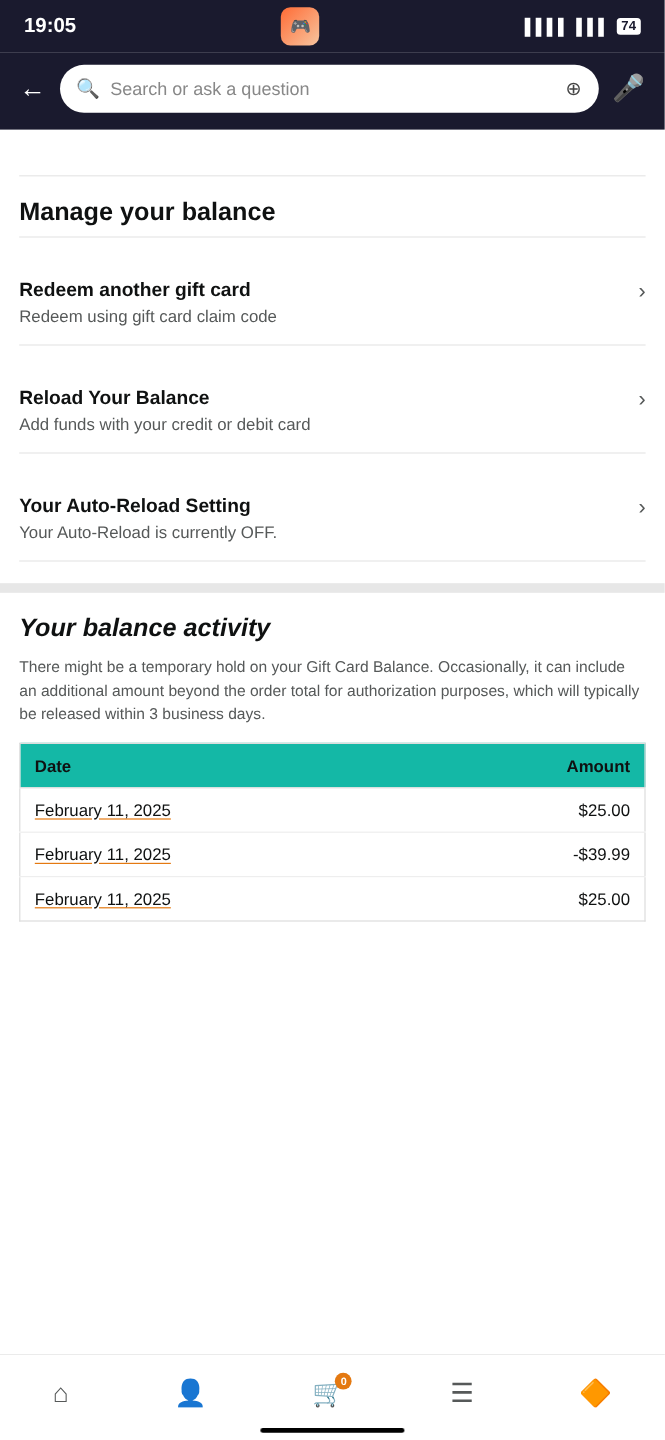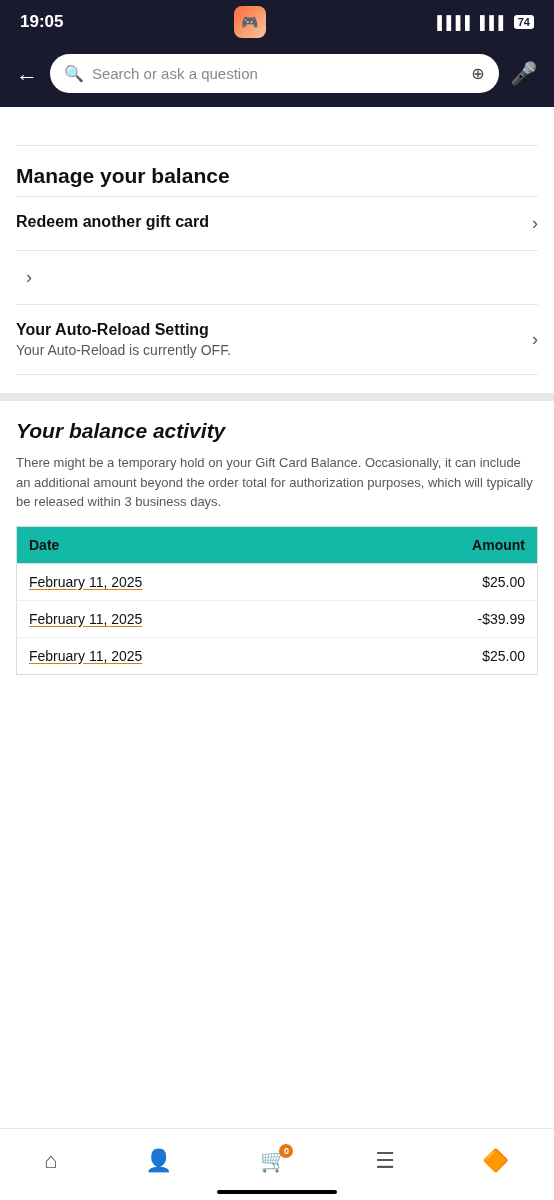--- a/index.html
+++ b/index.html
@@ -133,20 +133,21 @@
       justify-content: space-between;
       padding: 16px 0;
       border-top: 1px solid #e7e7e7;
       cursor: pointer;
     }
     .menu-item:last-child {
       border-bottom: 1px solid #e7e7e7;
     }
     .menu-item-text {
       flex: 1;
+      margin-top: 20px;
     }
     .menu-item-title {
       font-size: 16px;
       font-weight: 700;
       color: #0F1111;
       margin-bottom: 3px;
     }
     .menu-item-subtitle {
       font-size: 14px;
       color: #565959;
@@ -308,25 +309,30 @@
 
   <div class="divider"></div>
 
   <div>
     <div class="section-title">Manage your balance</div>
     <div style="margin-top: 8px;">
 
       <div class="menu-item">
         <div class="menu-item-text">
           <div class="menu-item-title">Redeem another gift card</div>
+          <div class="menu-item-subtitle">Redeem using gift card claim code</div>
         </div>
         <span class="chevron">›</span>
       </div>
 
       <div class="menu-item">
+        <div class="menu-item-text">
+          <div class="menu-item-title">Reload Your Balance</div>
+          <div class="menu-item-subtitle">Add funds with your credit or debit card</div>
+        </div>
         <span class="chevron">›</span>
       </div>
 
       <div class="menu-item">
         <div class="menu-item-text">
           <div class="menu-item-title">Your Auto-Reload Setting</div>
           <div class="menu-item-subtitle">Your Auto-Reload is currently OFF.</div>
         </div>
         <span class="chevron">›</span>
       </div>

